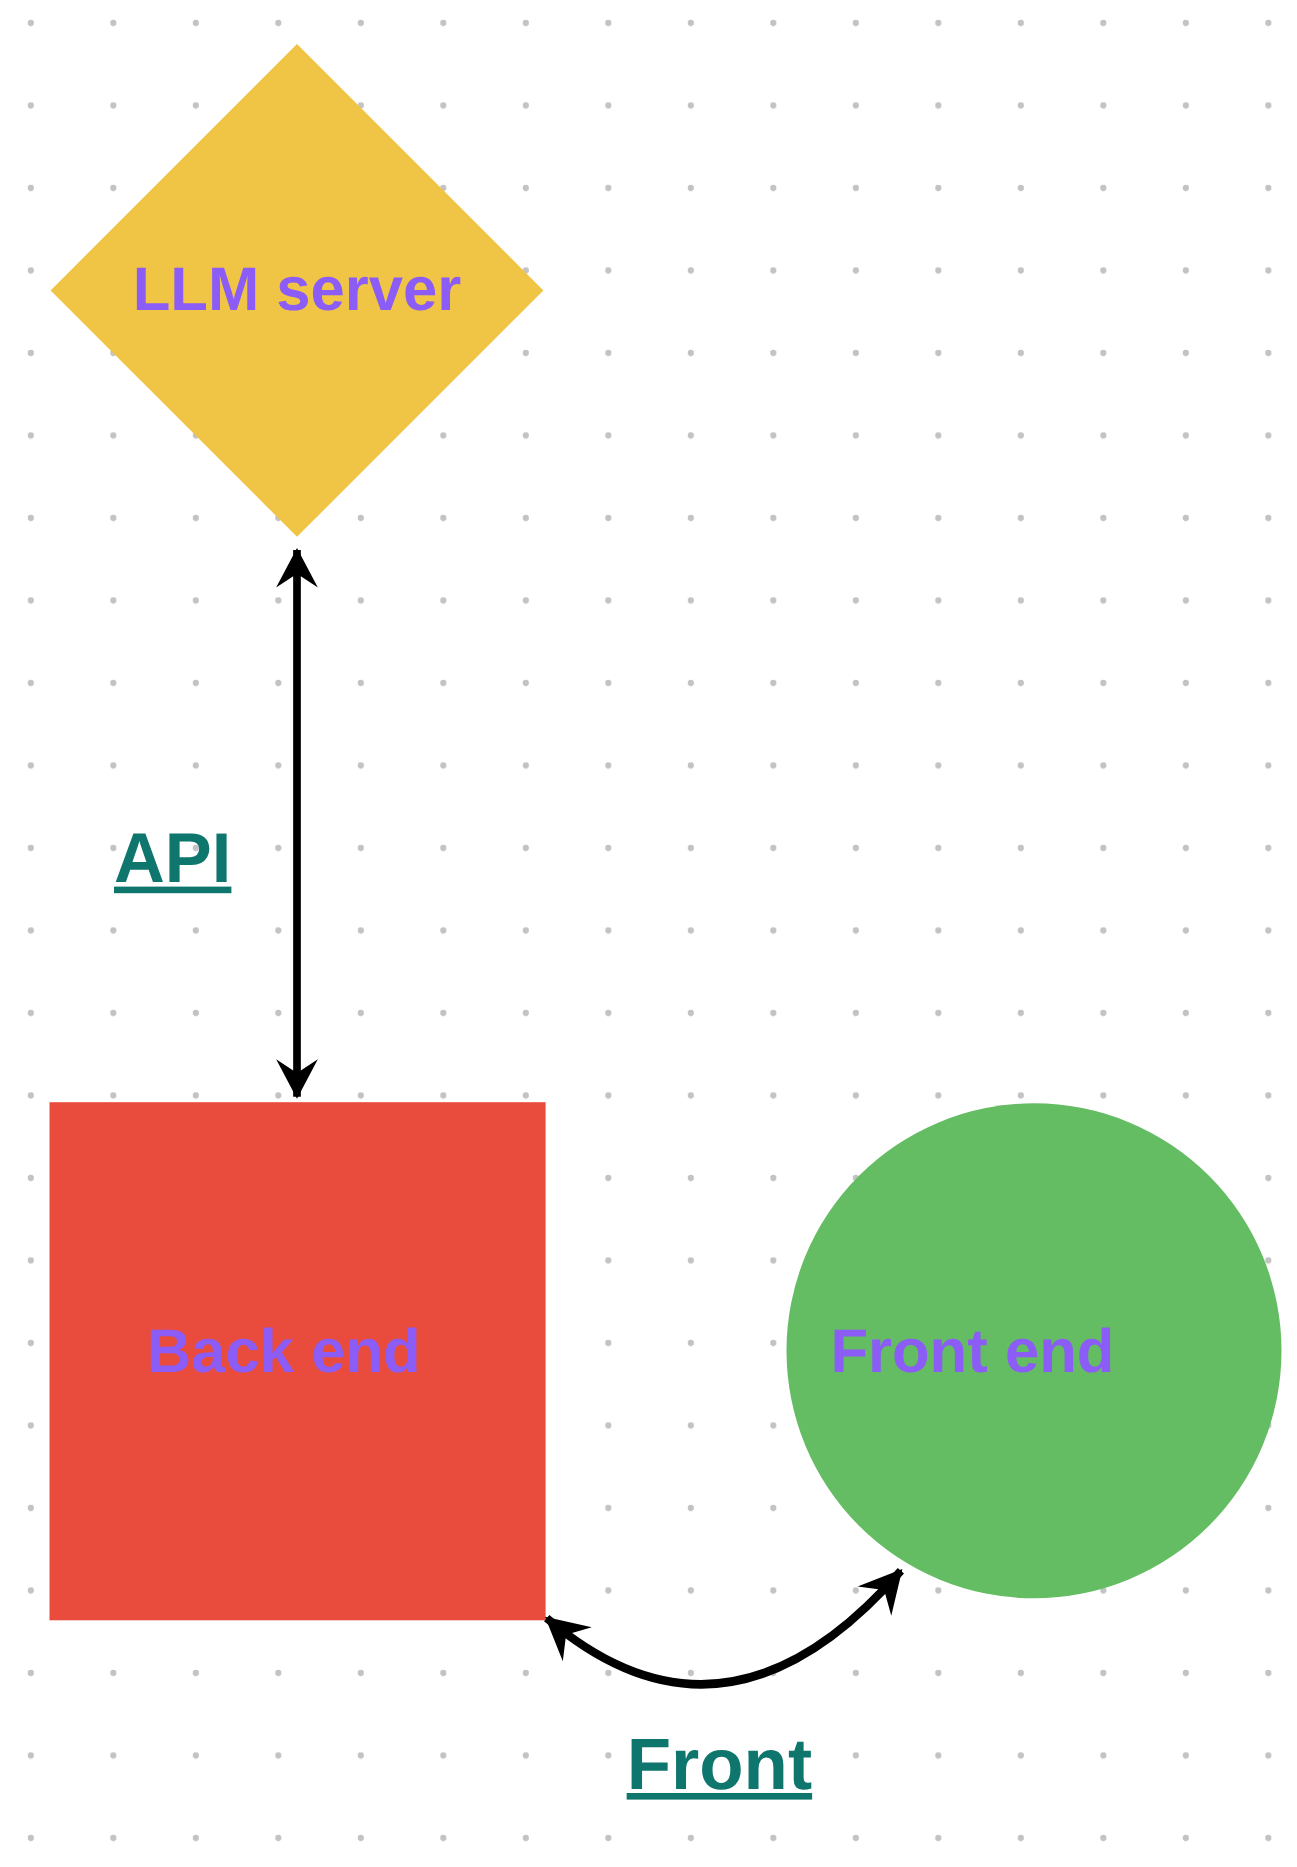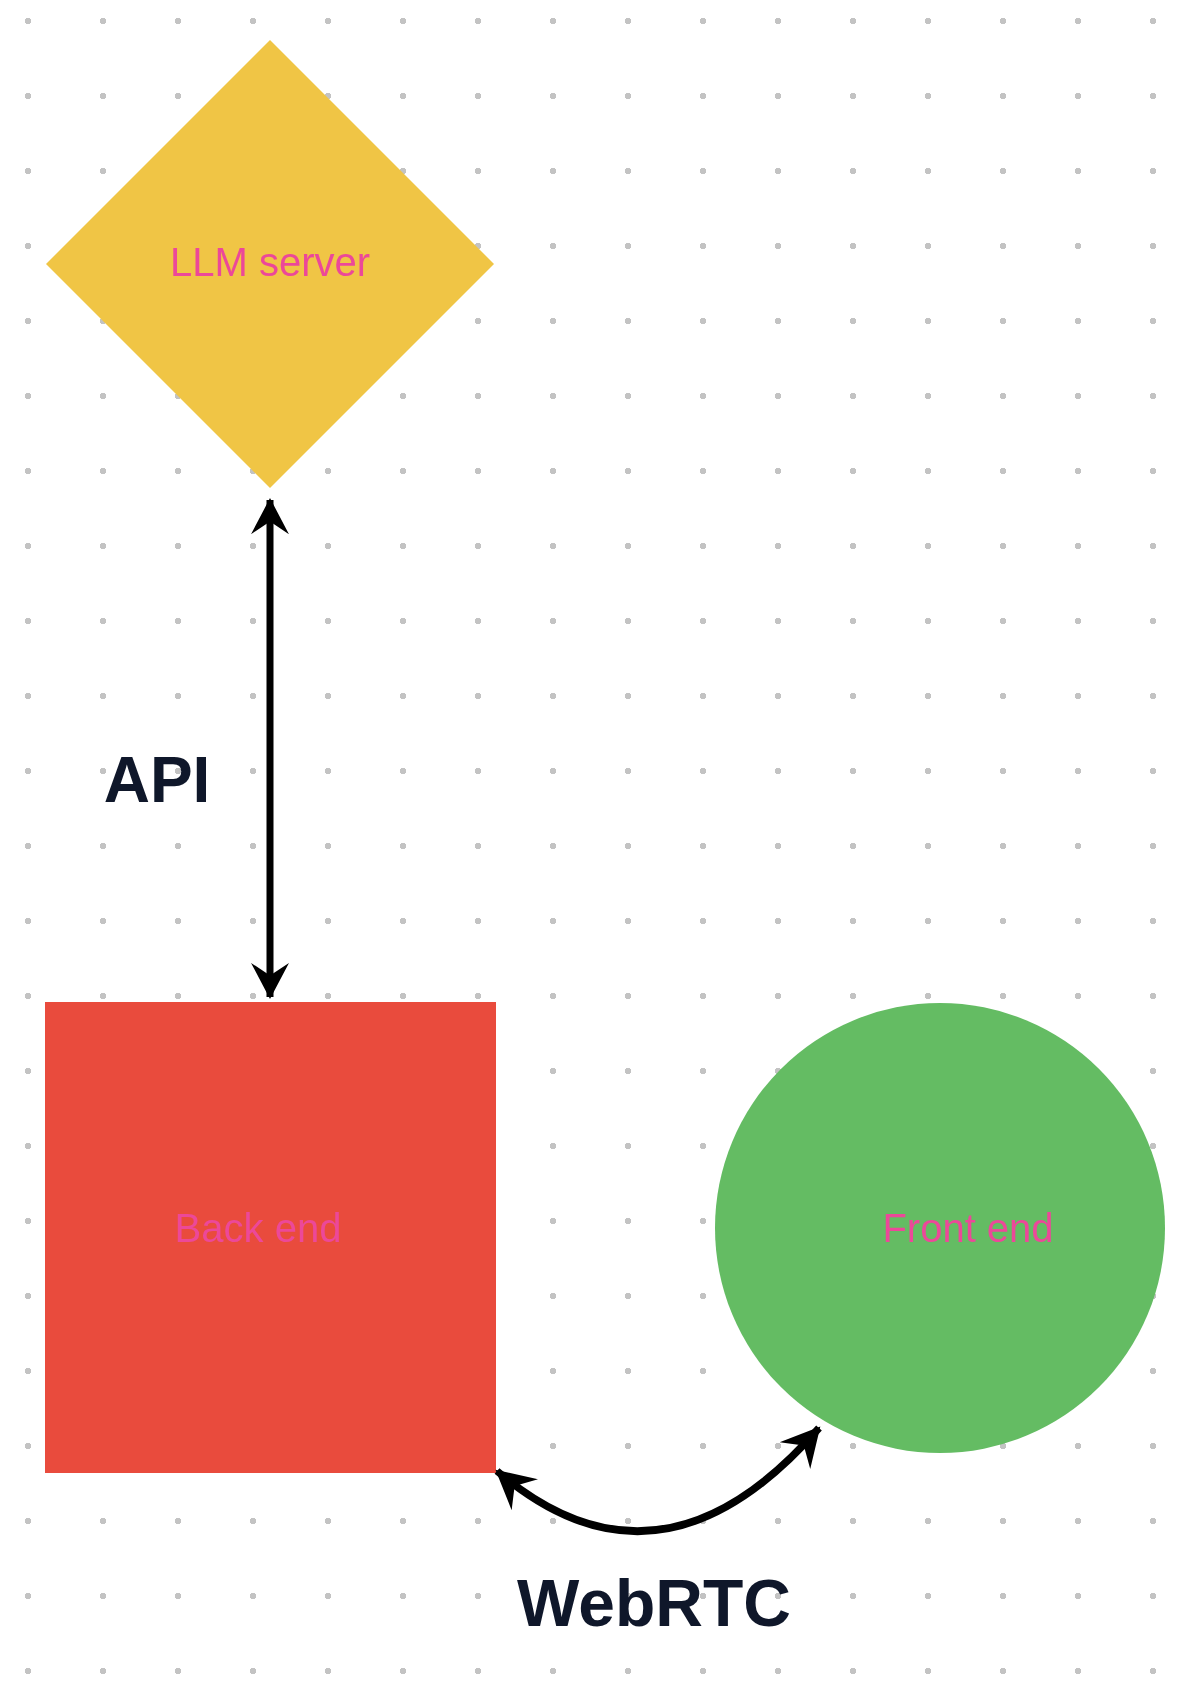--- a/index.html
+++ b/index.html
@@ -21,36 +21,37 @@
     position: absolute;
     left: 0;
     top: 0;
     width: 1179px;
     height: 1697px;
   }
   .shape-label {
     position: absolute;
     transform: translate(-50%, -50%);
     white-space: nowrap;
-    font-size: 40px;
-    font-weight: 400;
-    color: #ec4899;
+    font-size: 56px;
+    font-weight: 700;
+    color: #8b5cf6;
     pointer-events: none;
   }
   .connector-label {
     position: absolute;
     transform: translate(-50%, -50%);
     white-space: nowrap;
     font-weight: 700;
-    color: #0f172a;
+    color: #0f766e;
     pointer-events: none;
+    text-decoration: underline;
   }
   .label-llm    { left: 270px;  top: 262px;  }
   .label-back   { left: 258px;  top: 1228px; }
-  .label-front  { left: 968px;  top: 1228px; }
+  .label-front  { left: 884px;  top: 1228px; }
   .label-api    { left: 157px;  top: 780px;  font-size: 64px; }
   .label-webrtc { left: 654px;  top: 1603px; font-size: 66px; }
 </style>
 </head>
 <body>
 
 <svg class="diagram-svg" viewBox="0 0 1179 1697" xmlns="http://www.w3.org/2000/svg">
   <defs>
     <marker id="arrowhead" viewBox="0 0 12 12" refX="10.5" refY="6" markerWidth="6.5" markerHeight="6.5" orient="auto-start-reverse" markerUnits="strokeWidth">
       <path d="M1.5,1 L11,6 L1.5,11 L4.8,6 Z" fill="#000000"></path>
@@ -69,13 +70,13 @@
 </svg>
 
 <div class="shape-label label-llm">LLM server</div>
 
 <div class="shape-label label-back">Back end</div>
 
 <div class="shape-label label-front">Front end</div>
 
 <div class="connector-label label-api">API</div>
 
-<div class="connector-label label-webrtc">WebRTC</div>
+<div class="connector-label label-webrtc">Front</div>
 
 </body></html>

